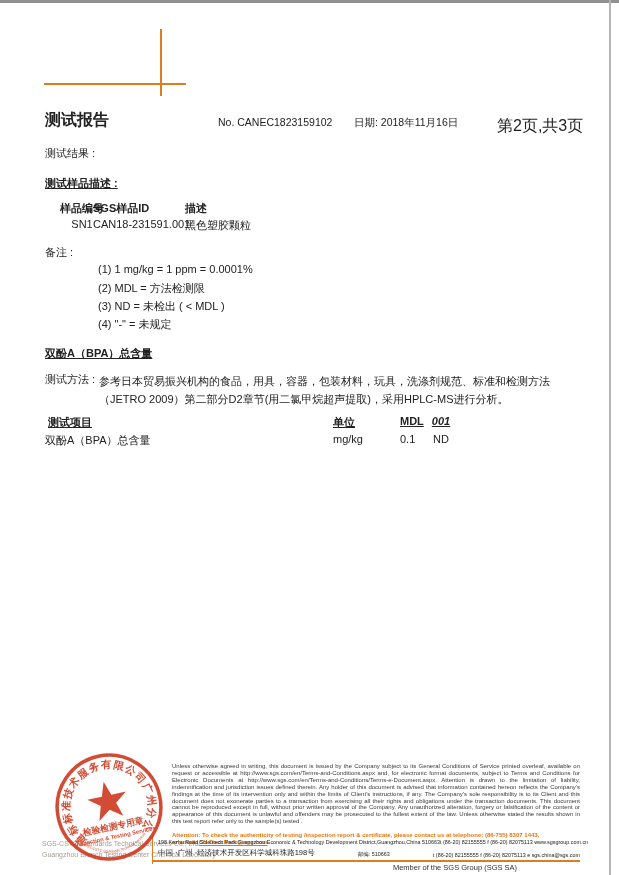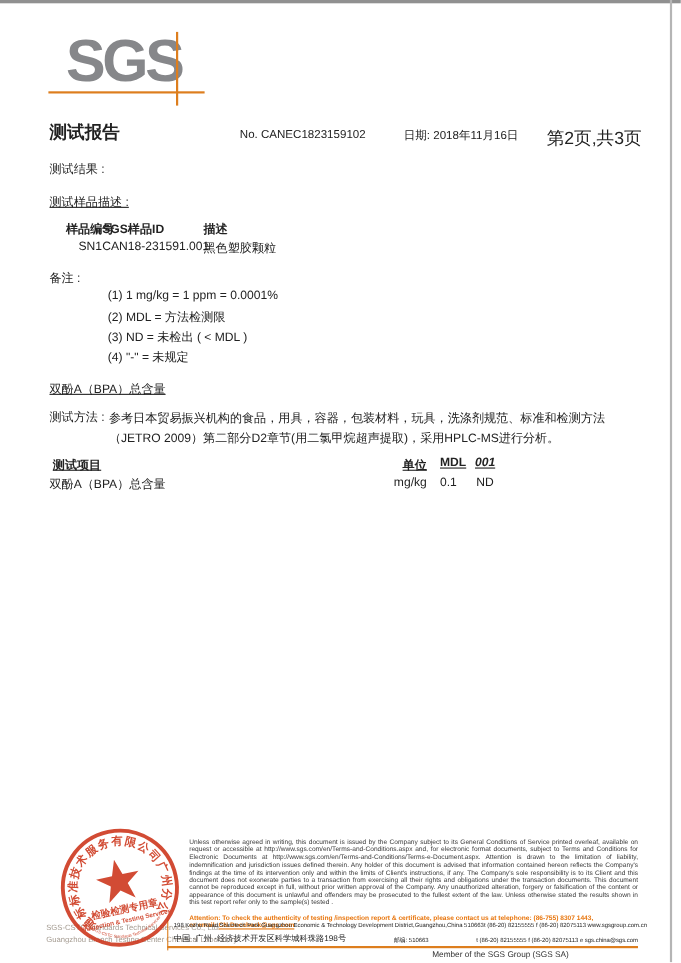--- a/index.html
+++ b/index.html
@@ -21,25 +21,25 @@
   .right-border{left:609px;top:0;width:2px;height:875px;background:#b5b5b5;}
 
   
   .logo-text{left:60px;top:26px;font-size:54px;font-weight:bold;letter-spacing:-3px;color:var(--logo-gray);line-height:60px;}
   .logo-hline{left:44px;top:83px;width:142px;height:2px;background:var(--orange);}
   .logo-vline{left:160px;top:29px;width:2px;height:67px;background:var(--orange);}
 
   
   .doc-title{left:45px;top:110px;font-size:16px;font-weight:bold;text-align:center;}
   .report-no{left:218px;top:116px;font-size:10.5px;}
-  .report-date{left:367px;top:116px;font-size:10.5px;}
+  .report-date{left:354px;top:116px;font-size:10.5px;}
   .page-info{left:497px;top:116px;font-size:16px;}
 
   .body-txt{font-size:11px;}
-  .bold{font-weight:normal;}
+  .bold{font-weight:bold;}
   .ul{text-decoration:underline;}
 
   .results-label{left:45px;top:146px;}
   .sample-title{left:45px;top:176px;}
 
   .sample-col{top:201px;font-weight:bold;}
   .sample-val{top:218px;}
   .s-c1{left:42px;width:80px;text-align:center;}
   .s-c2{left:93px;width:110px;text-align:left;}
   .s-c3{left:185px;}
@@ -48,21 +48,21 @@
   .note-item{left:98px;}
 
   .bpa-title{left:45px;top:346px;}
   .method-label{left:45px;top:372px;}
   .method-text{left:99px;top:372px;width:482px;line-height:18px;}
 
   .rt-head{top:415px;}
   .rt-row{top:433px;}
   .rt-item{left:48px;}
   .rt-item-val{left:45px;}
-  .rt-unit{left:352px;width:36px;text-align:right;}
+  .rt-unit{left:333px;width:36px;text-align:left;}
   .rt-mdl{left:400px;width:32px;}
   .rt-001{left:424px;width:34px;text-align:center;}
   .th{font-weight:600;text-decoration:underline;}
   .italic{font-style:italic;}
 
   
   .stamp{left:52px;top:750px;transform:rotate(-12deg);}
   .disclaimer{left:172px;top:763px;width:408px;font-size:6px;line-height:6.9px;text-align:justify;color:#3a3a3a;}
   .attention{left:172px;top:832px;width:408px;font-size:6px;line-height:7px;font-weight:bold;color:var(--attention);}
   .email-link{text-decoration:underline;}
@@ -75,21 +75,20 @@
   .addr-hline{left:152px;top:860px;width:428px;height:1.5px;background:var(--orange);}
   .member-line{left:330px;top:863px;width:250px;text-align:center;font-size:7.5px;color:#333;}
 </style>
 </head>
 <body>
 
 <div id="page">
   <div class="abs top-border"></div>
   <div class="abs right-border"></div>
 
-  <div class="abs logo-text">SGS</div>
   <div class="abs logo-hline"></div>
   <div class="abs logo-vline"></div>
 
   <div class="abs doc-title">测试报告</div>
   <div class="abs report-no">No. CANEC1823159102</div>
   <div class="abs report-date">日期: 2018年11月16日</div>
   <div class="abs page-info">第2页,共3页</div>
 
   <div class="abs body-txt results-label">测试结果 :</div>
 

